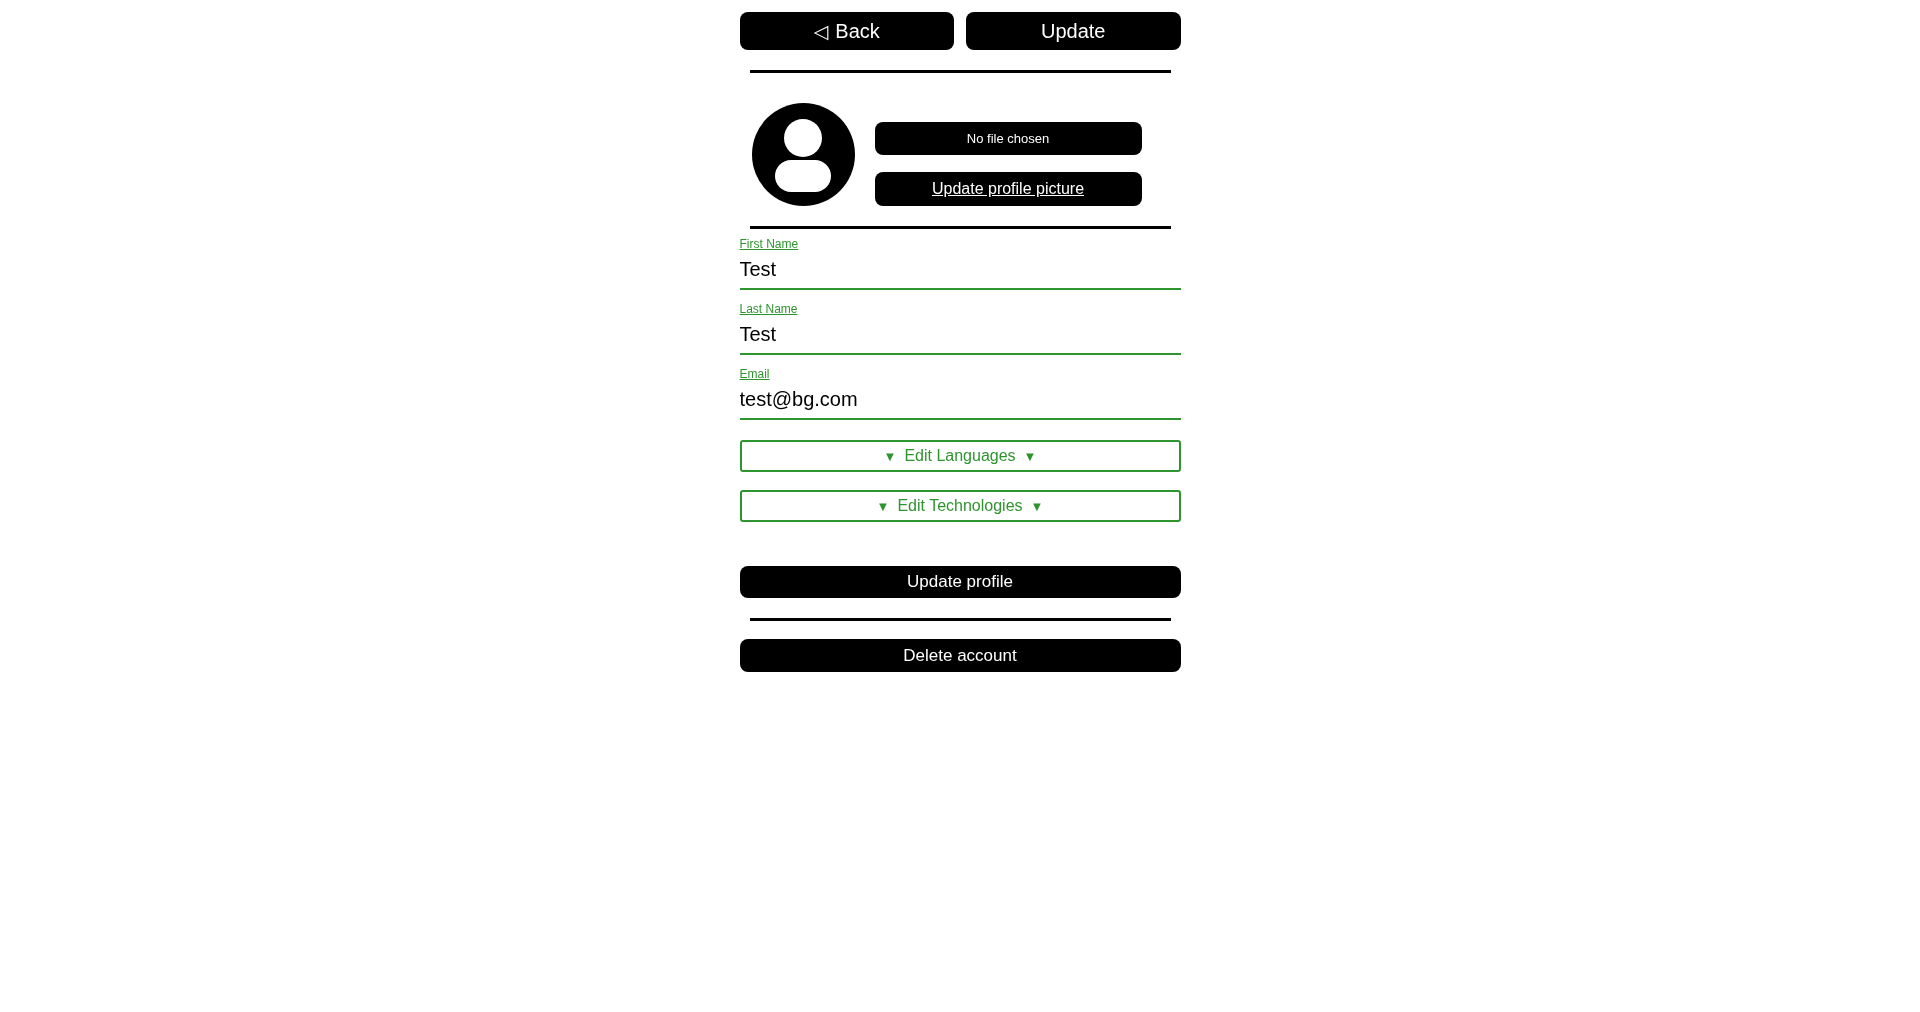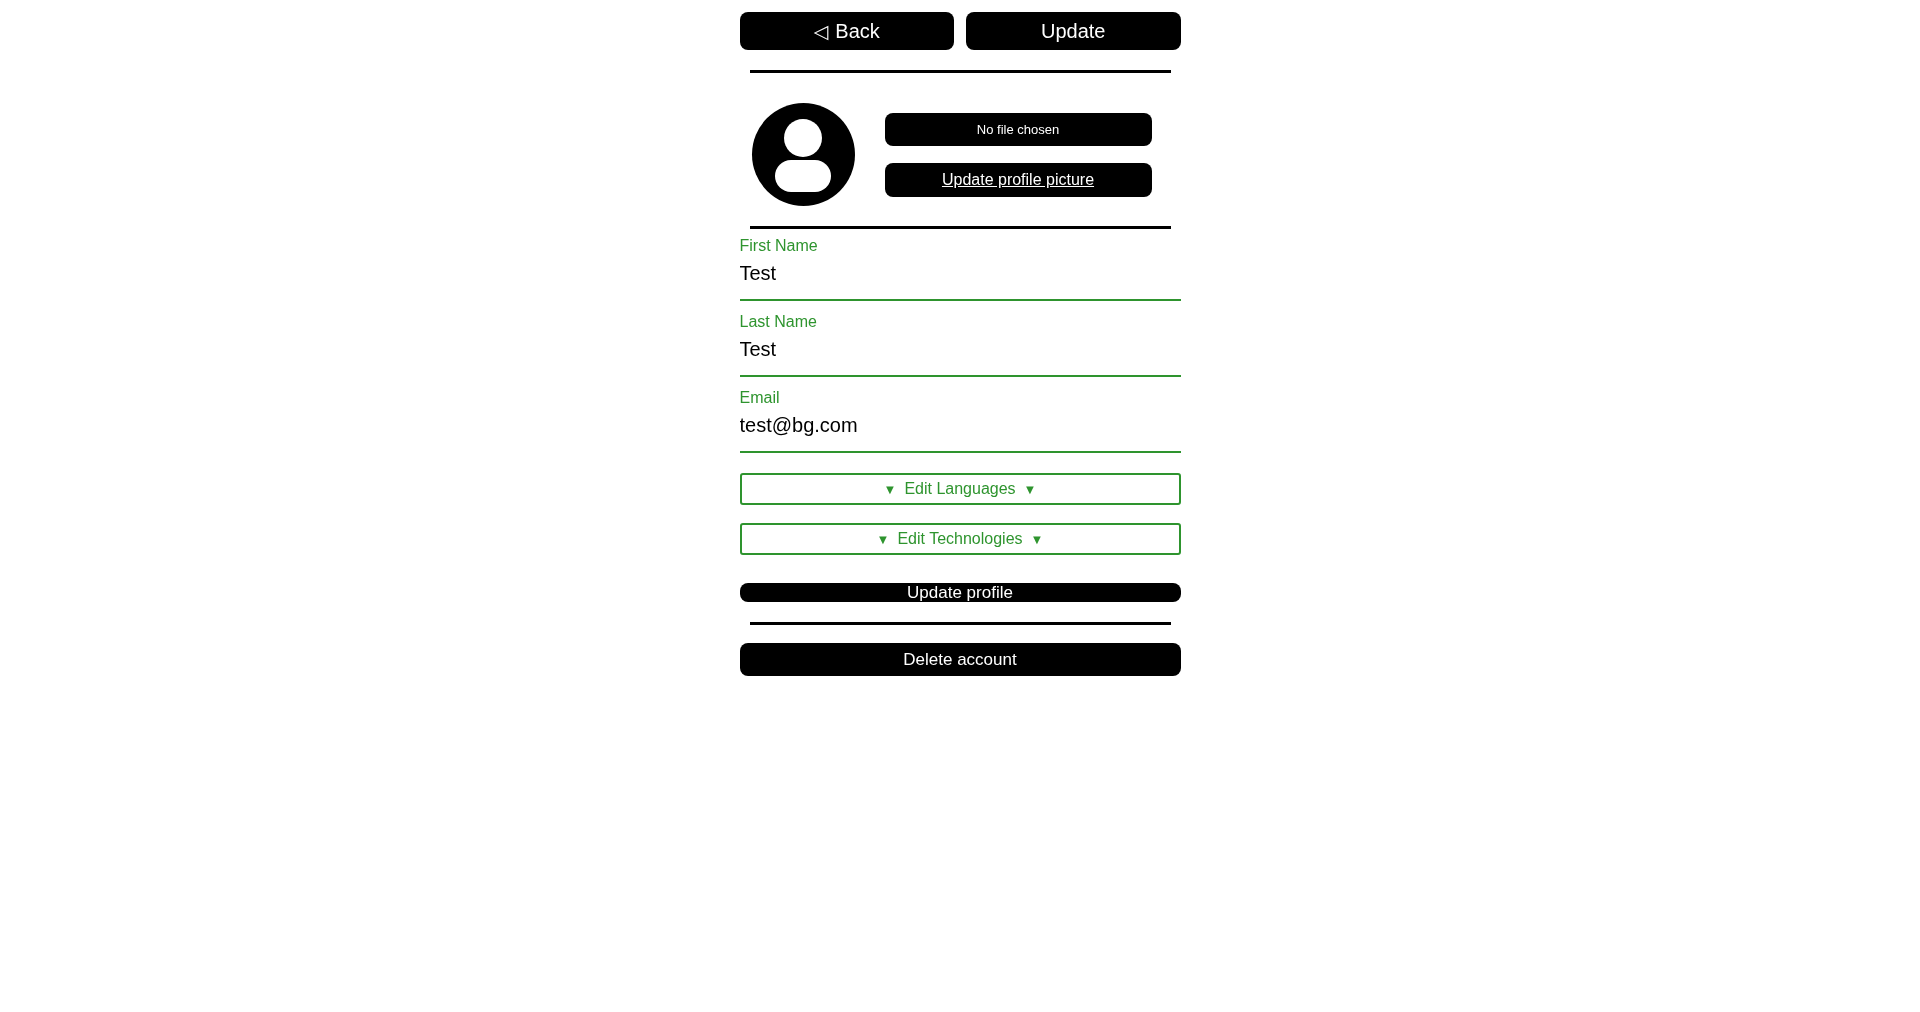--- a/index.html
+++ b/index.html
@@ -46,22 +46,21 @@
   hr.divider {
     border: none;
     border-top: 3px solid var(--black);
     margin: 20px 10px 0 10px;
   }
 
   
   .picture-section {
     margin-top: 30px;
     display: flex;
-    align-items: center;
-    gap: 10px;
+    align-items: flex-end;
   }
   .avatar {
     margin-left: 12px;
     width: 103px;
     height: 103px;
     border-radius: 50%;
     background: var(--black);
     position: relative;
     overflow: hidden;
     flex: 0 0 auto;
@@ -107,32 +106,32 @@
   .picture-actions .btn-solid { height: 34px; font-size: 16px; text-decoration: underline; }
 
   
   .profile-form { margin-top: 8px; }
   .field { margin-bottom: 12px; }
   .field-label-row {
     display: flex;
     justify-content: space-between;
     align-items: baseline;
   }
-  .field-label { color: var(--green); font-size: 16px; display: block; }
+  .field-label { color: var(--green); font-size: 12px; display: block; text-decoration: underline; }
   .required-note { color: var(--red); font-size: 16px; }
   .field-input {
     display: block;
     width: 100%;
     border: none;
     border-bottom: 2px solid var(--green);
     outline: none;
     font-family: "Liberation Sans", sans-serif;
     font-size: 20px;
     color: var(--black);
-    padding: 7px 0 14px 0;
+    padding: 7px 0 7px 0;
     background: transparent;
   }
 
   .btn-outline {
     width: 100%;
     background: var(--white);
     border: 2px solid var(--green);
     border-radius: 3px;
     color: var(--green);
     font-family: "Liberation Sans", sans-serif;
@@ -143,23 +142,23 @@
     justify-content: center;
     gap: 8px;
     cursor: pointer;
   }
   .btn-outline .tri { font-size: 13px; line-height: 1; }
   .btn-languages { margin-top: 20px; }
   .btn-technologies { margin-top: 18px; }
 
   .btn-update-profile {
     width: 100%;
-    height: 19px;
+    height: 32px;
     font-size: 17px;
-    margin-top: 28px;
+    margin-top: 44px;
     text-align: center;
   }
   .bottom-divider { margin-top: 18px; }
   .btn-delete {
     width: 100%;
     height: 33px;
     font-size: 17px;
     margin-top: 18px;
   }
 </style>

